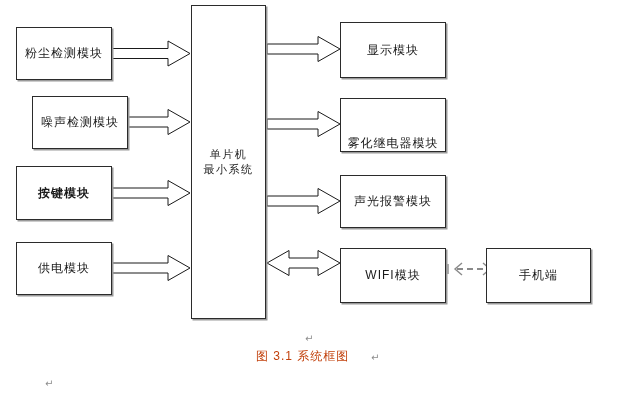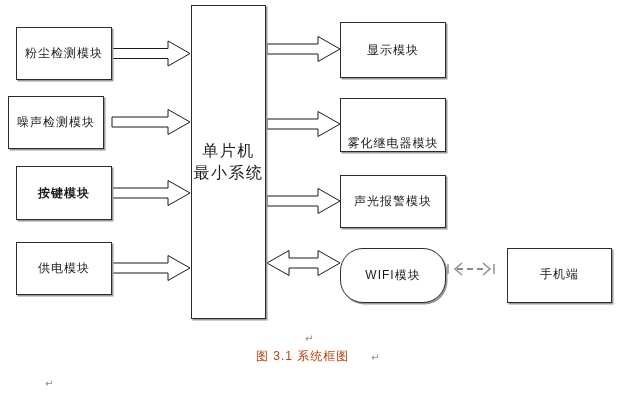--- a/index.html
+++ b/index.html
@@ -20,21 +20,21 @@
     align-items:center;
     justify-content:center;
     color:#1a1a1a;
     font-size:12px;
     letter-spacing:1px;
     line-height:1.35;
     text-align:center;
     box-shadow:1.5px 1.5px 0 0 #9a9a9a;
   }
   .node .label{display:block;white-space:pre-line;}
-  .node.mcu{font-size:16px;letter-spacing:1.5px;}
+  .node.mcu{font-size:11px;letter-spacing:1.5px;}
   svg.edges{position:absolute;left:0;top:0;width:640px;height:413px;pointer-events:none;}
   .caption{
     position:absolute;
     color:#c2410c;
     font-size:12px;
     letter-spacing:1px;
     white-space:pre;
   }
   .pilcrow{
     position:absolute;
@@ -82,21 +82,21 @@
       <polyline points="462,263 455,269 462,275" fill="none" stroke="#8a8a8a" stroke-width="1.4"></polyline>
       <polyline points="483,263 490,269 483,275" fill="none" stroke="#8a8a8a" stroke-width="1.4"></polyline>
       <line x1="448" y1="264" x2="448" y2="274" stroke="#5a5a5a" stroke-width="1"></line>
       <line x1="494" y1="264" x2="494" y2="274" stroke="#5a5a5a" stroke-width="1"></line>
     </g>
   </svg>
 
   <div class="node" style="left:16px;top:27px;width:96px;height:53px;">
     <span class="label">粉尘检测模块</span>
   </div>
-  <div class="node" style="left:8px;top:96px;width:96px;height:53px;">
+  <div class="node" style="left:32px;top:96px;width:96px;height:53px;">
     <span class="label">噪声检测模块</span>
   </div>
   <div class="node" style="left:16px;top:166px;width:96px;height:54px;font-weight:bold;">
     <span class="label">按键模块</span>
   </div>
   <div class="node" style="left:16px;top:242px;width:96px;height:53px;">
     <span class="label">供电模块</span>
   </div>
 
   <div class="node mcu" style="left:191px;top:5px;width:75px;height:314px;flex-direction:column;">
@@ -106,25 +106,25 @@
 
   <div class="node" style="left:340px;top:22px;width:106px;height:56px;">
     <span class="label">显示模块</span>
   </div>
   <div class="node" style="left:340px;top:98px;width:106px;height:54px;align-items:flex-end;">
     <span class="label">雾化继电器模块</span>
   </div>
   <div class="node" style="left:340px;top:175px;width:106px;height:53px;">
     <span class="label">声光报警模块</span>
   </div>
-  <div class="node" style="left:340px;top:248px;width:106px;height:55px;border-radius:23px;">
+  <div class="node" style="left:340px;top:248px;width:106px;height:55px;">
     <span class="label">WIFI模块</span>
   </div>
 
-  <div class="node" style="left:507px;top:248px;width:105px;height:55px;font-family:Liberation Mono, monospace;">
+  <div class="node" style="left:486px;top:248px;width:105px;height:55px;">
     <span class="label">手机端</span>
   </div>
 
   <div class="pilcrow" style="left:305px;top:333px;">↵</div>
 
   <div class="caption" style="left:256px;top:348px;">图 3.1 系统框图</div>
 
   <div class="pilcrow" style="left:371px;top:352px;">↵</div>
 
   <div class="pilcrow" style="left:45px;top:378px;">↵</div>

